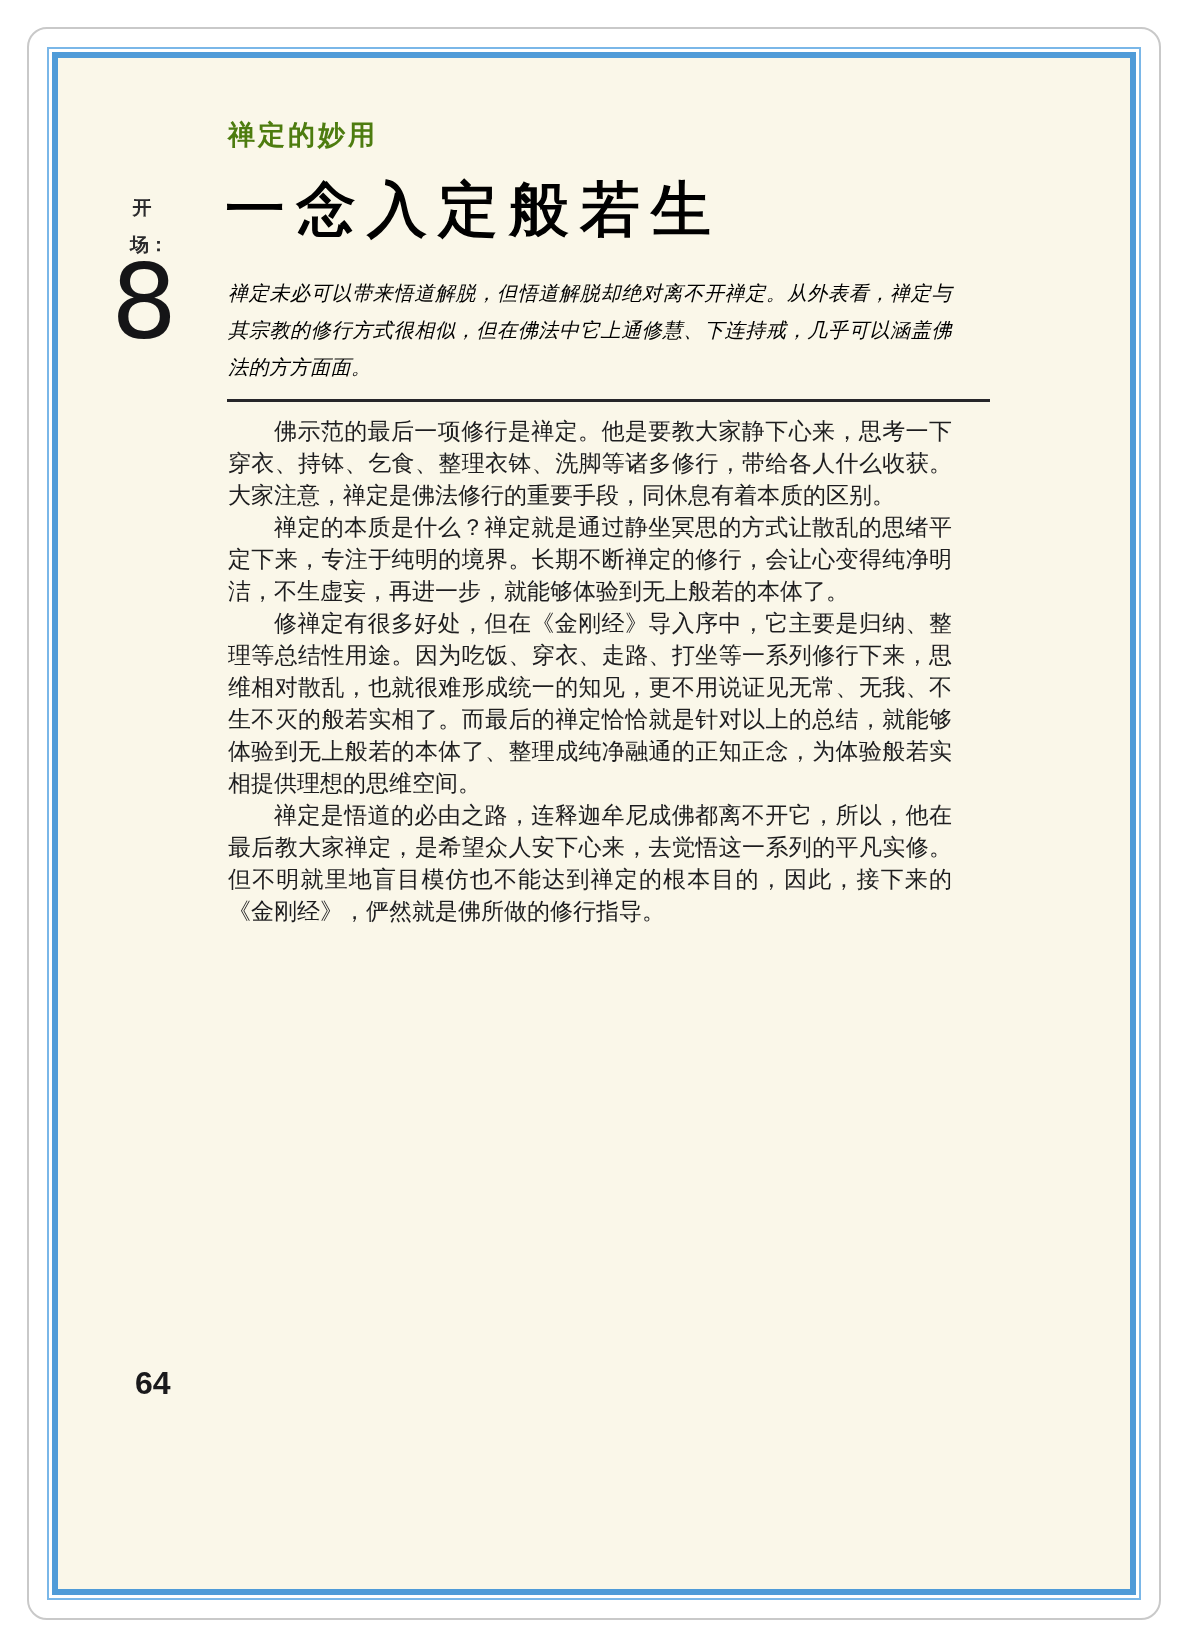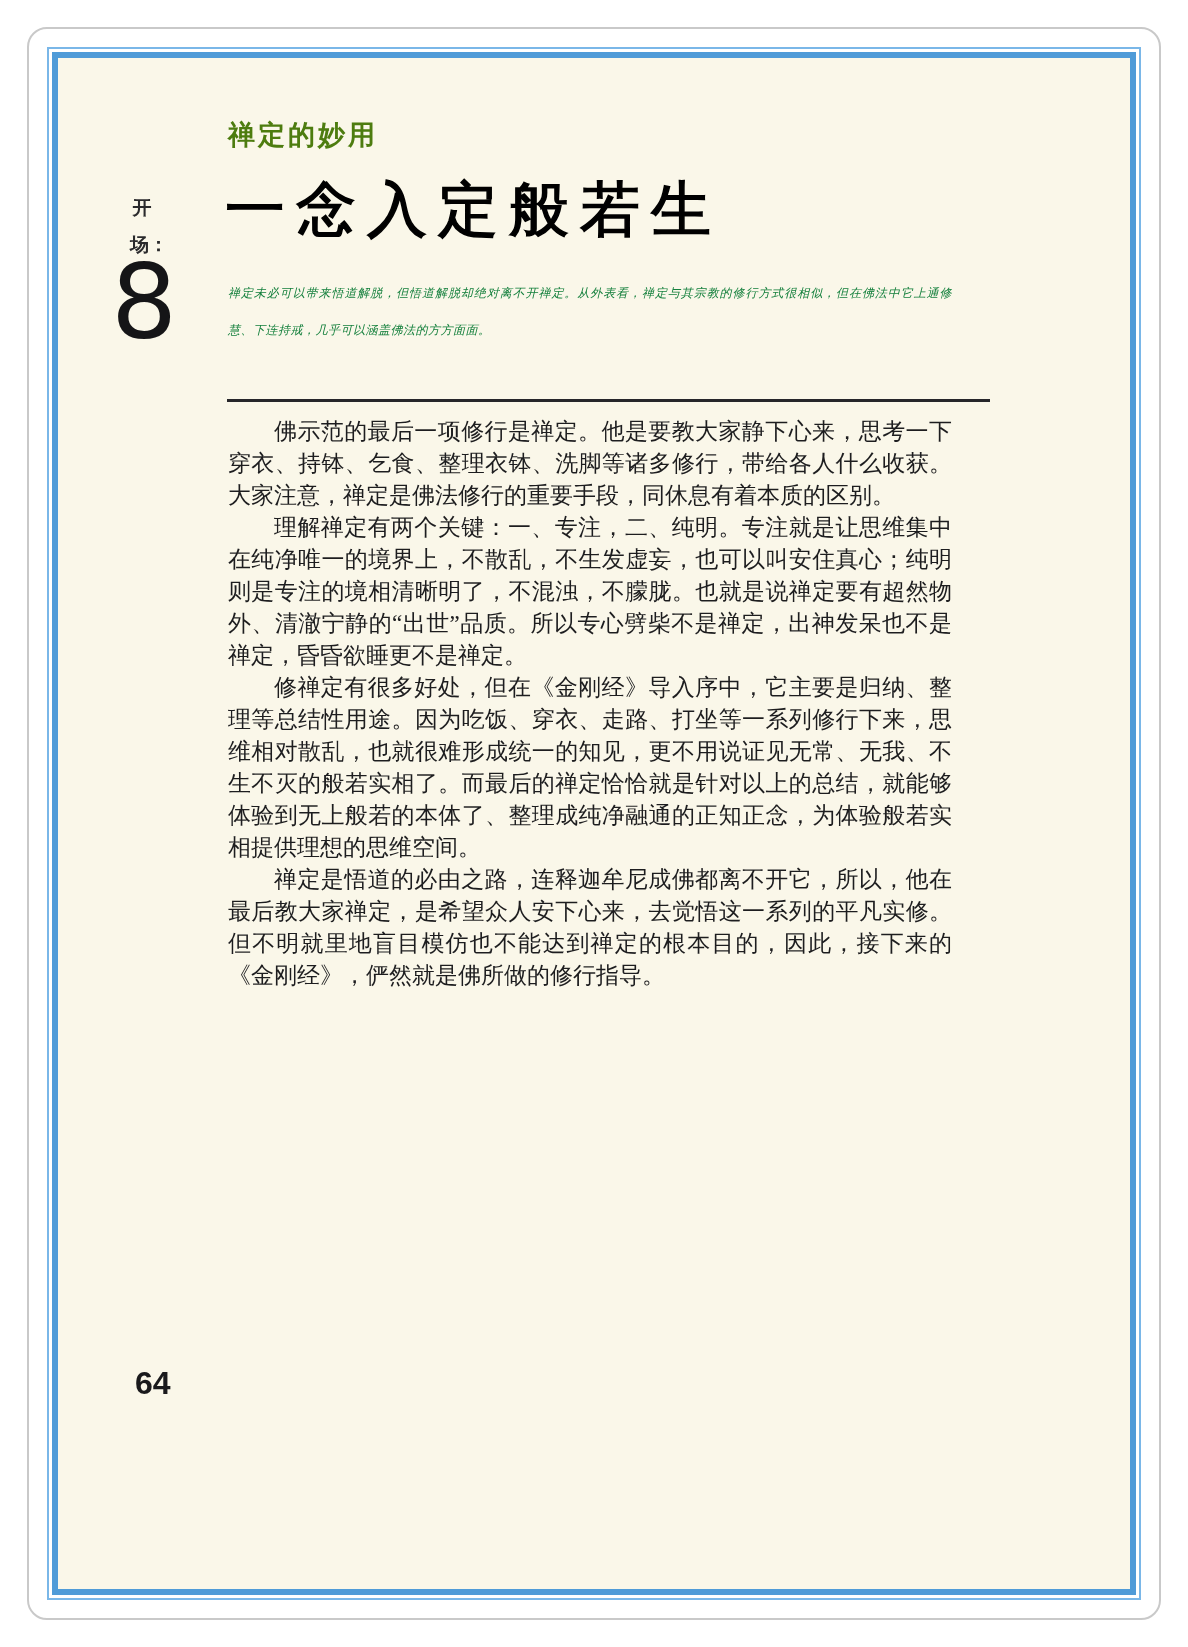--- a/index.html
+++ b/index.html
@@ -64,22 +64,22 @@
     font-family:"Liberation Sans","DejaVu Sans",sans-serif;
     font-size:60px;line-height:1.15;
     font-weight:400;letter-spacing:11px;color:#000;
     -webkit-text-stroke:1.5px #000;
   }
   .intro{
     position:absolute;left:169px;top:216px;
     width:724px;
     font-family:"Liberation Serif","DejaVu Serif",serif;
     font-style:italic;
-    font-size:12px;line-height:37px;letter-spacing:0.5px;
-    color:#15803d;
+    font-size:20px;line-height:37px;letter-spacing:0.5px;
+    color:#000000;
     text-align:justify;
   }
   .rule{
     position:absolute;left:168px;top:340px;
     width:763px;height:3px;
     background:#26262a;
     box-shadow:0 0 0.5px #26262a;
   }
   .body-text{
     position:absolute;left:169px;top:357px;
@@ -115,21 +115,21 @@
     <div class="kicker">禅定的妙用</div>
 
     <h1 class="title">一念入定般若生</h1>
 
     <div class="intro">禅定未必可以带来悟道解脱，但悟道解脱却绝对离不开禅定。从外表看，禅定与其宗教的修行方式很相似，但在佛法中它上通修慧、下连持戒，几乎可以涵盖佛法的方方面面。</div>
 
     <div class="rule"></div>
 
     <div class="body-text">
       <p>佛示范的最后一项修行是禅定。他是要教大家静下心来，思考一下穿衣、持钵、乞食、整理衣钵、洗脚等诸多修行，带给各人什么收获。大家注意，禅定是佛法修行的重要手段，同休息有着本质的区别。</p>
-      <p>理解禅定有两个关键：一、专注，二、纯明。专注就是让思维集中在纯净唯一的境界上，不散乱，不生发虚妄，也可以叫安住真心；纯明则是专注的境相清晰明了，不混浊，不朦胧。也就是说禅定要有超然物外、清澈宁静的“出世”品质。所以专心劈柴不是禅定，出神发呆也不是禅定，昏昏欲睡更不是禅定。</p>
+      <p>禅定的本质是什么？禅定就是通过静坐冥思的方式让散乱的思绪平定下来，专注于纯明的境界。长期不断禅定的修行，会让心变得纯净明洁，不生虚妄，再进一步，就能够体验到无上般若的本体了。</p>
       <p>修禅定有很多好处，但在《金刚经》导入序中，它主要是归纳、整理等总结性用途。因为吃饭、穿衣、走路、打坐等一系列修行下来，思维相对散乱，也就很难形成统一的知见，更不用说证见无常、无我、不生不灭的般若实相了。而最后的禅定恰恰就是针对以上的总结，就能够体验到无上般若的本体了、整理成纯净融通的正知正念，为体验般若实相提供理想的思维空间。</p>
       <p>禅定是悟道的必由之路，连释迦牟尼成佛都离不开它，所以，他在最后教大家禅定，是希望众人安下心来，去觉悟这一系列的平凡实修。但不明就里地盲目模仿也不能达到禅定的根本目的，因此，接下来的《金刚经》，俨然就是佛所做的修行指导。</p>
     </div>
 
     <div class="page-number">64</div>
 
   </div>
 </div>
 
 </body></html>

